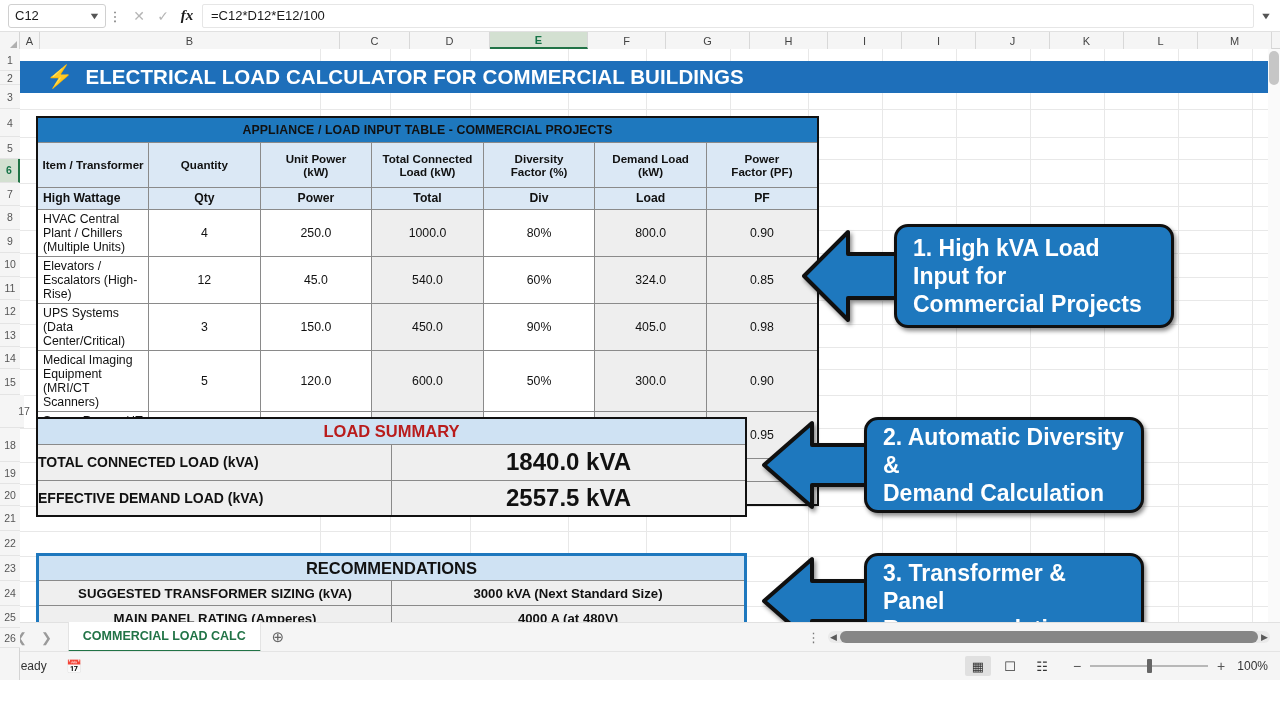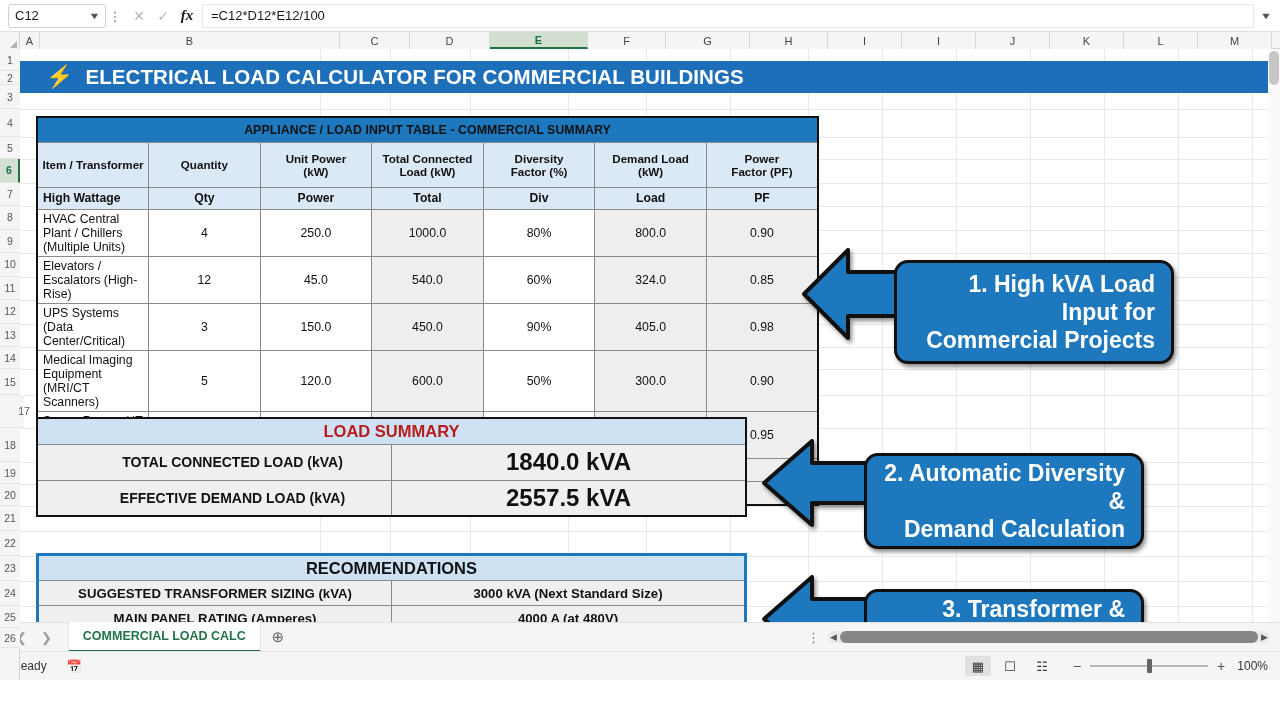--- a/index.html
+++ b/index.html
@@ -214,24 +214,23 @@
     table-layout: fixed;
     background: #fff;
   }
   .sum-table td { border: 1px solid #8a8a8a; }
   .sum-title {
     background: #cfe2f3; text-align: center;
     font-size: 16.5px; font-weight: 700; color: #b91c1c;
     height: 26px;
   }
   .sum-lbl {
-    background: #efefef; text-align: center;
+    background: #efefef; text-align: left;
     font-size: 14px; font-weight: 700; color: #111;
     height: 36px;
-    padding-left: 36px;
   }
   .sum-val {
     background: #efefef; text-align: center;
     font-size: 24px; font-weight: 700; color: #111;
   }
 
   
   .rec-table {
     position: absolute;
     left: 16px; top: 504px;
@@ -264,28 +263,27 @@
     filter: drop-shadow(2px 3px 2px rgba(0,0,0,0.45));
   }
   .callout-svg { display: block; }
   .callout .box {
     background: #1e78be;
     border: 3px solid #101010;
     border-radius: 14px;
     color: #ffffff;
     font-size: 23px;
     font-weight: 700;
-    text-align: right;
+    text-align: left;
     line-height: 1.22;
     padding: 10px 16px;
     margin-left: -6px;
     display: flex; align-items: center; justify-content: center;
     z-index: 2;
     position: relative;
-    margin-top: 36px;
   }
 
   
   .tabbar {
     position: absolute; left: 0; bottom: 29px;
     width: 1280px; height: 29px;
     background: #f5f5f5;
     border-top: 1px solid #e1e1e1;
     display: flex; align-items: center;
   }
@@ -490,21 +488,21 @@
       </div>
 
     <div class="title-banner">
       <span class="bolt">⚡</span>
       <span class="ttxt">ELECTRICAL LOAD CALCULATOR FOR COMMERCIAL BUILDINGS</span>
     </div>
 
     <table class="main-table">
       <tbody>
         <tr>
-          <td class="mt-title" colspan="7">APPLIANCE / LOAD INPUT TABLE - COMMERCIAL SUMMARY</td>
+          <td class="mt-title" colspan="7">APPLIANCE / LOAD INPUT TABLE - COMMERCIAL PROJECTS</td>
         </tr>
         <tr class="mt-head">
           <td style="width:298px"><span>Item / Transformer</span></td>
           <td style="width:69px"><span>Quantity</span></td>
           <td style="width:79px"><span>Unit Power</span><br><span>(kW)</span></td>
           <td style="width:98px"><span>Total Connected</span><br><span>Load (kW)</span></td>
           <td style="width:78px"><span>Diversity</span><br><span>Factor (%)</span></td>
           <td style="width:84px"><span>Demand Load</span><br><span>(kW)</span></td>
           <td style="width:77px"><span>Power</span><br><span>Factor (PF)</span></td>
         </tr>

